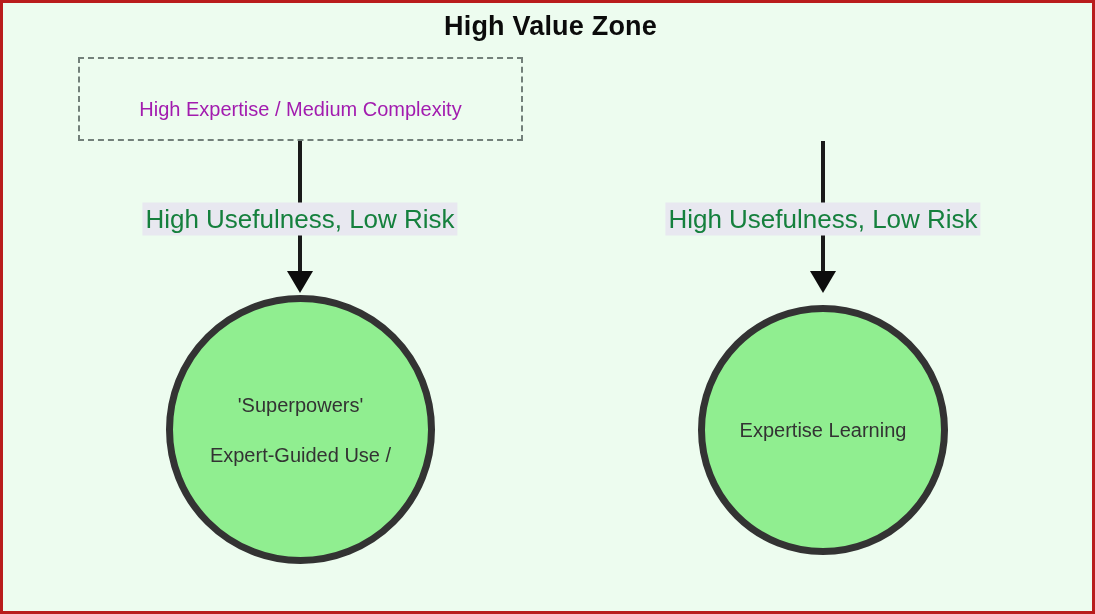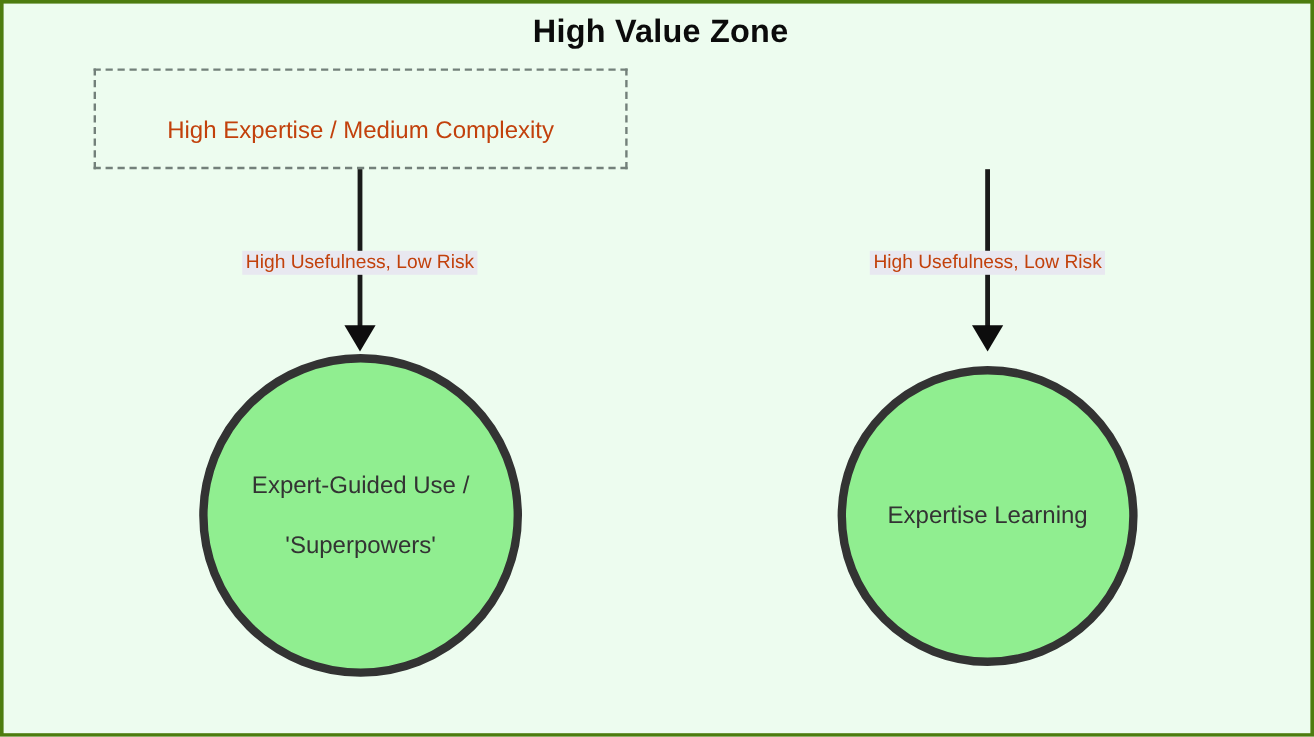--- a/index.html
+++ b/index.html
@@ -6,21 +6,21 @@
     margin: 0;
     padding: 0;
     background: #ffffff;
   }
   #canvas {
     position: relative;
     width: 1095px;
     height: 614px;
     box-sizing: border-box;
     background: #edfcef;
-    border: 3px solid #4d7c0f;
+    border: 3px solid #b91c1c;
     overflow: hidden;
     font-family: "Liberation Sans", sans-serif;
   }
   #title {
     position: absolute;
     left: 0;
     top: 8px;
     width: 1095px;
     text-align: center;
     font-size: 27px;
@@ -32,21 +32,21 @@
     position: absolute;
     box-sizing: border-box;
     border: 2px dashed #73807a;
     background: transparent;
     display: flex;
     align-items: center;
     justify-content: center;
   }
   .dashed-box .box-label {
     font-size: 20px;
-    color: #c2410c;
+    color: #a21caf;
     white-space: nowrap;
     margin-top: 20px;
   }
   .edge {
     position: absolute;
   }
   .edge-line {
     position: absolute;
     width: 4px;
     background: #1a1a1a;
@@ -55,22 +55,22 @@
     position: absolute;
     width: 0;
     height: 0;
     border-left: 13px solid transparent;
     border-right: 13px solid transparent;
     border-top: 22px solid #0d0d0d;
   }
   .edge-label {
     position: absolute;
     background: #e8e8f0;
-    color: #c2410c;
-    font-size: 16px;
+    color: #15803d;
+    font-size: 26px;
     white-space: nowrap;
     padding: 1px 3px;
     transform: translate(-50%, -50%);
   }
   .node-circle {
     position: absolute;
     box-sizing: border-box;
     border-radius: 50%;
     background: #90ee90;
     border: 7px solid #333333;
@@ -98,22 +98,22 @@
   </div>
 
   <div class="edge">
     <div class="edge-line" style="left:295px; top:138px; height:137px;"></div>
     <div class="edge-head" style="left:284px; top:268px;"></div>
   </div>
 
   <div class="edge-label" style="left:297px; top:216px;">High Usefulness, Low Risk</div>
 
   <div class="node-circle" style="left:163px; top:292px; width:269px; height:269px;">
+    <span class="node-line">'Superpowers'</span>
     <span class="node-line">Expert-Guided Use /</span>
-    <span class="node-line">'Superpowers'</span>
   </div>
 
 
   <div class="edge">
     <div class="edge-line" style="left:818px; top:138px; height:137px;"></div>
     <div class="edge-head" style="left:807px; top:268px;"></div>
   </div>
 
   <div class="edge-label" style="left:820px; top:216px;">High Usefulness, Low Risk</div>
 

